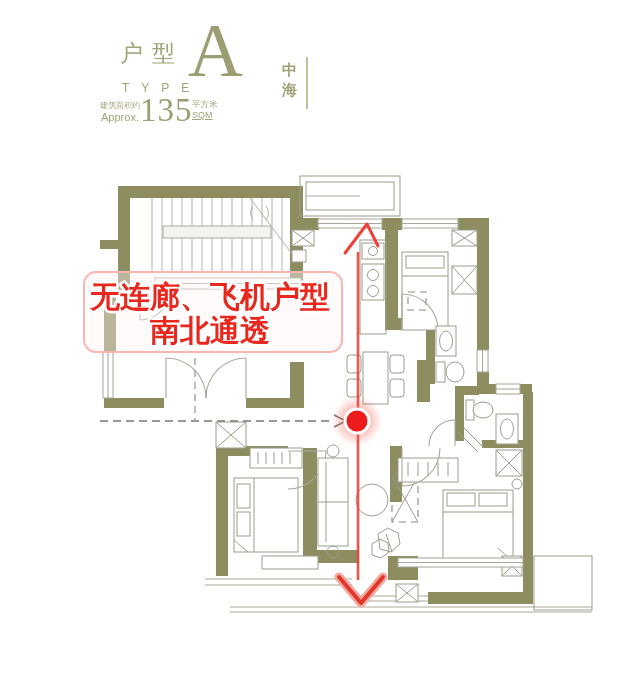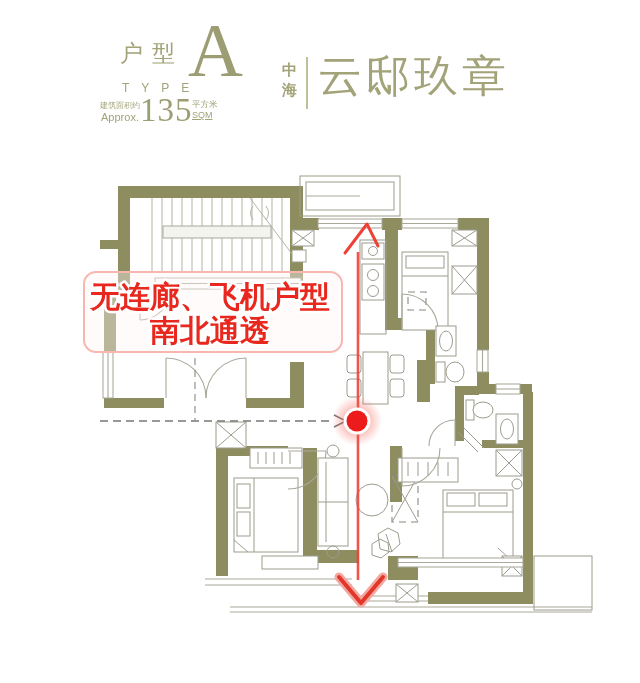--- a/index.html
+++ b/index.html
@@ -57,21 +57,20 @@
     <div class="area-val">135</div>
     <div class="area-unit sage">
       <span class="cn">平方米</span>
       <span class="en">SQM</span>
     </div>
     <div class="brand-stack sage">
       <span>中</span>
       <span>海</span>
     </div>
     <div class="brand-divider"></div>
-    <div class="brand-name sage">云邸玖章</div>
   </div>
 
   <svg class="plan" viewBox="0 0 640 683">
     <defs>
       <radialGradient id="dotGlow" cx="50%" cy="50%" r="50%">
         <stop offset="0%" stop-color="#F03030" stop-opacity="0.55"></stop>
         <stop offset="60%" stop-color="#F35B50" stop-opacity="0.30"></stop>
         <stop offset="100%" stop-color="#F35B50" stop-opacity="0"></stop>
       </radialGradient>
     </defs>

